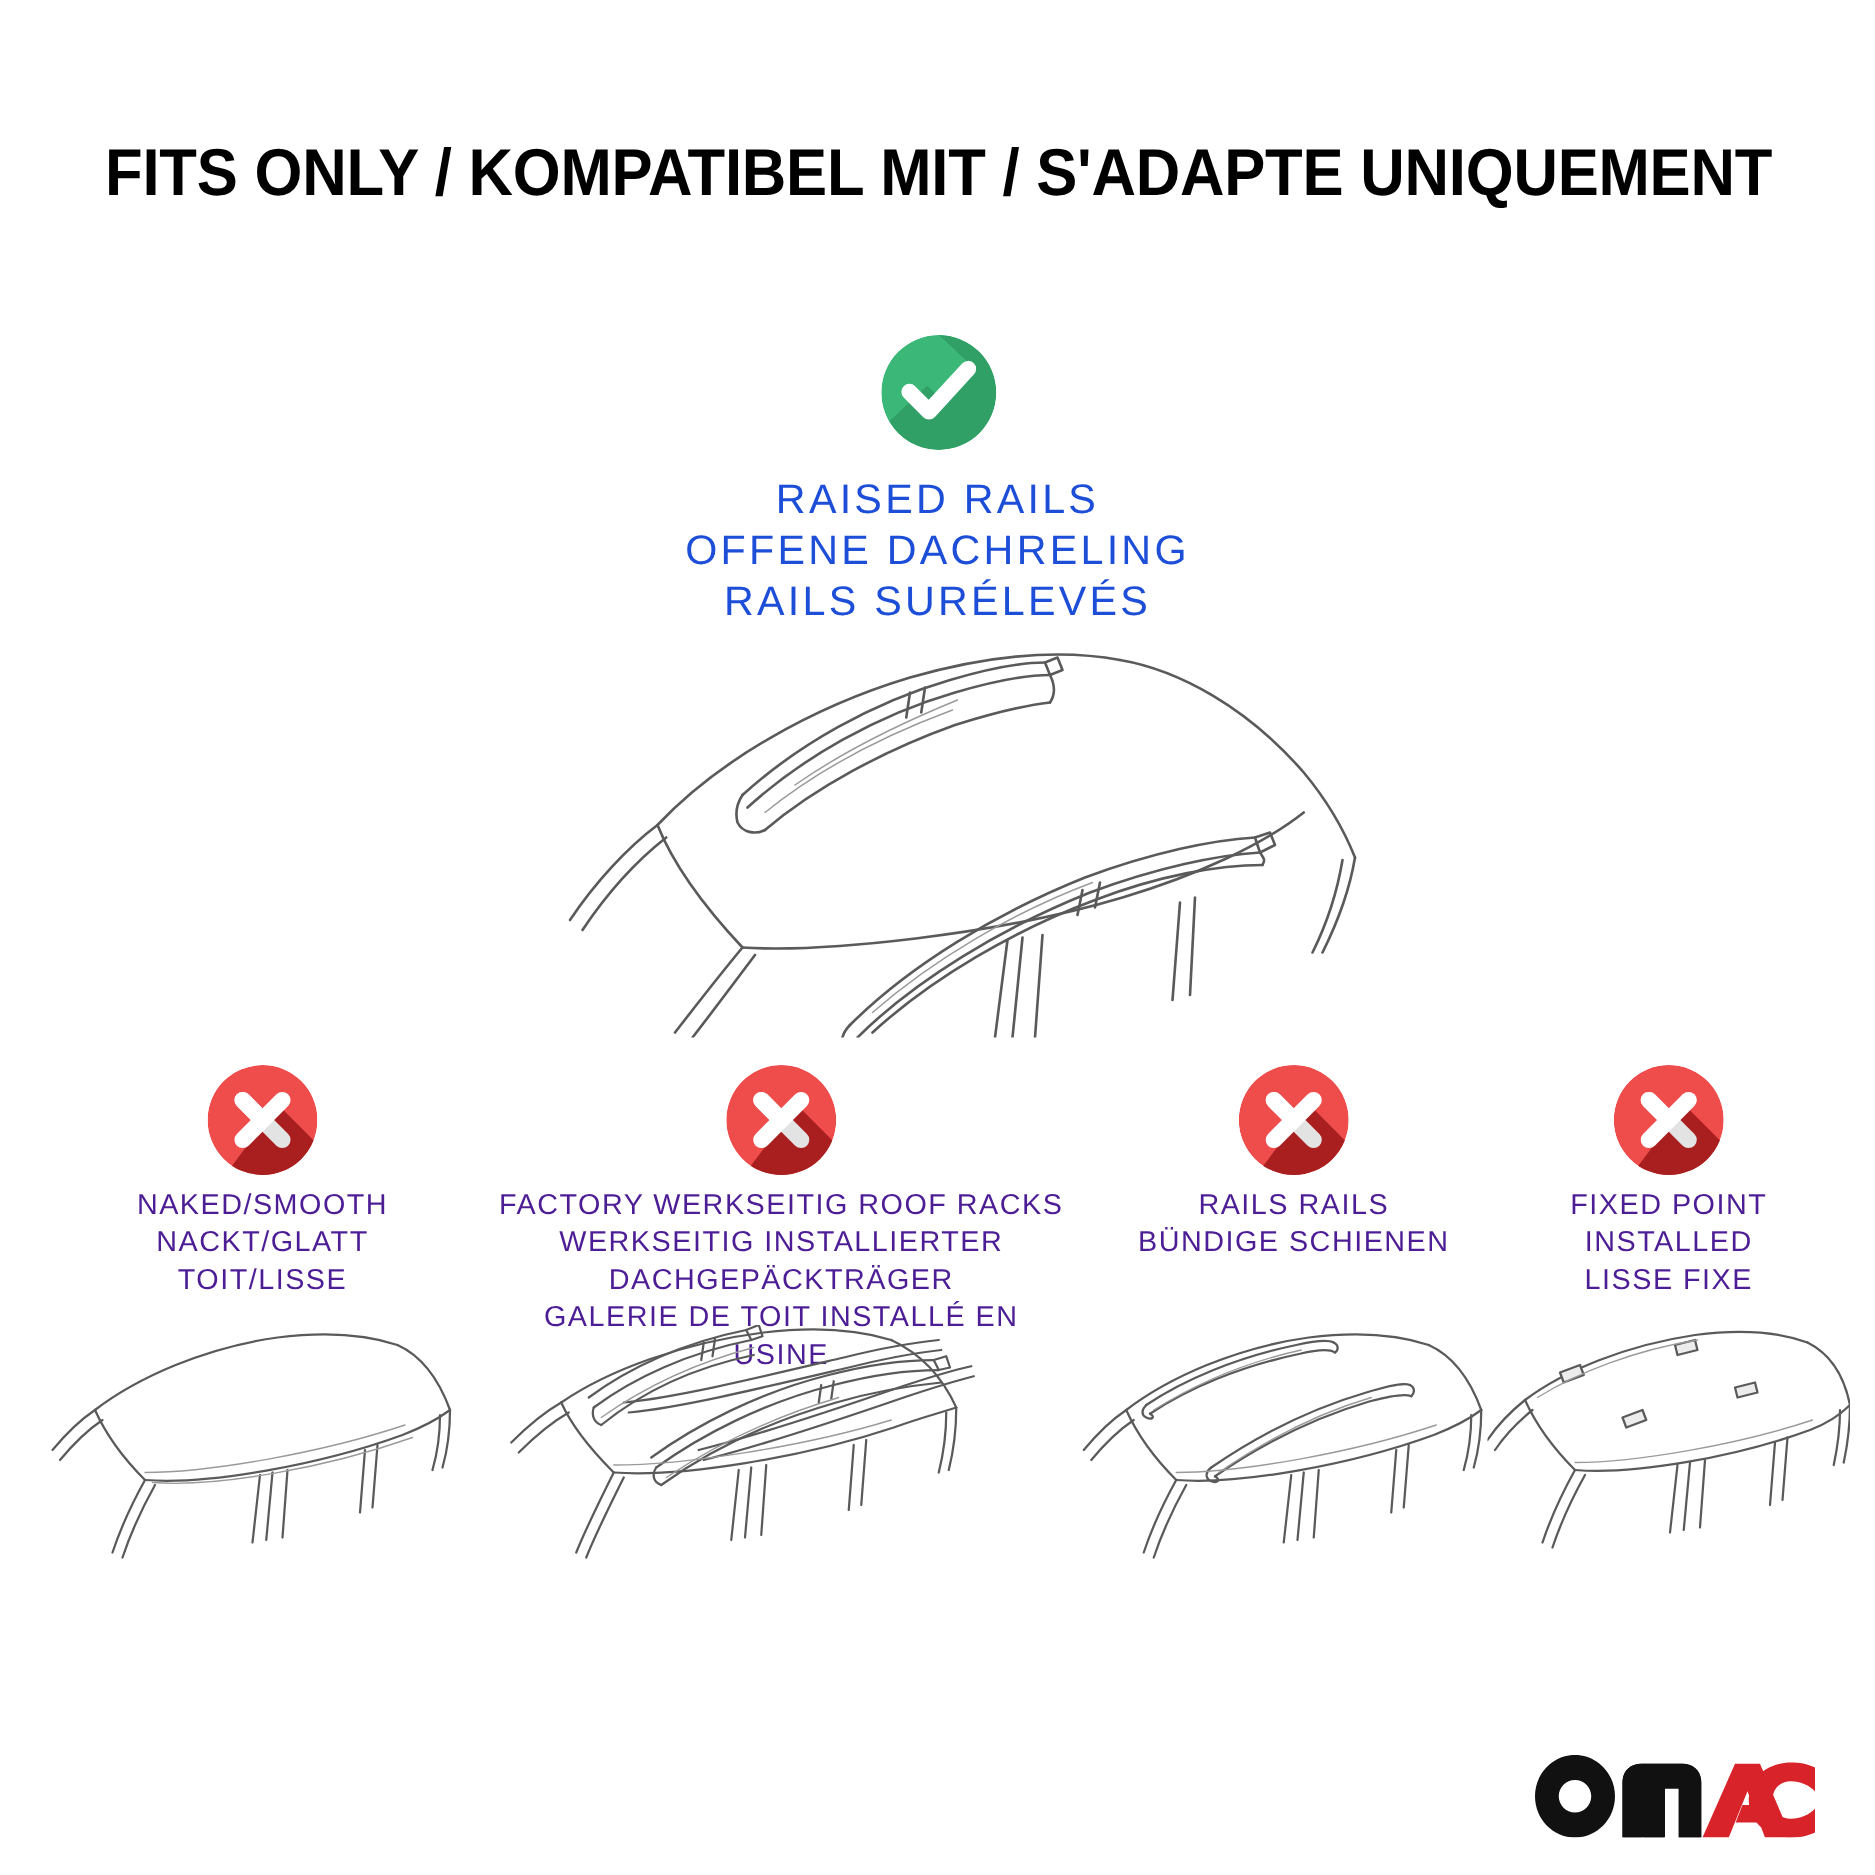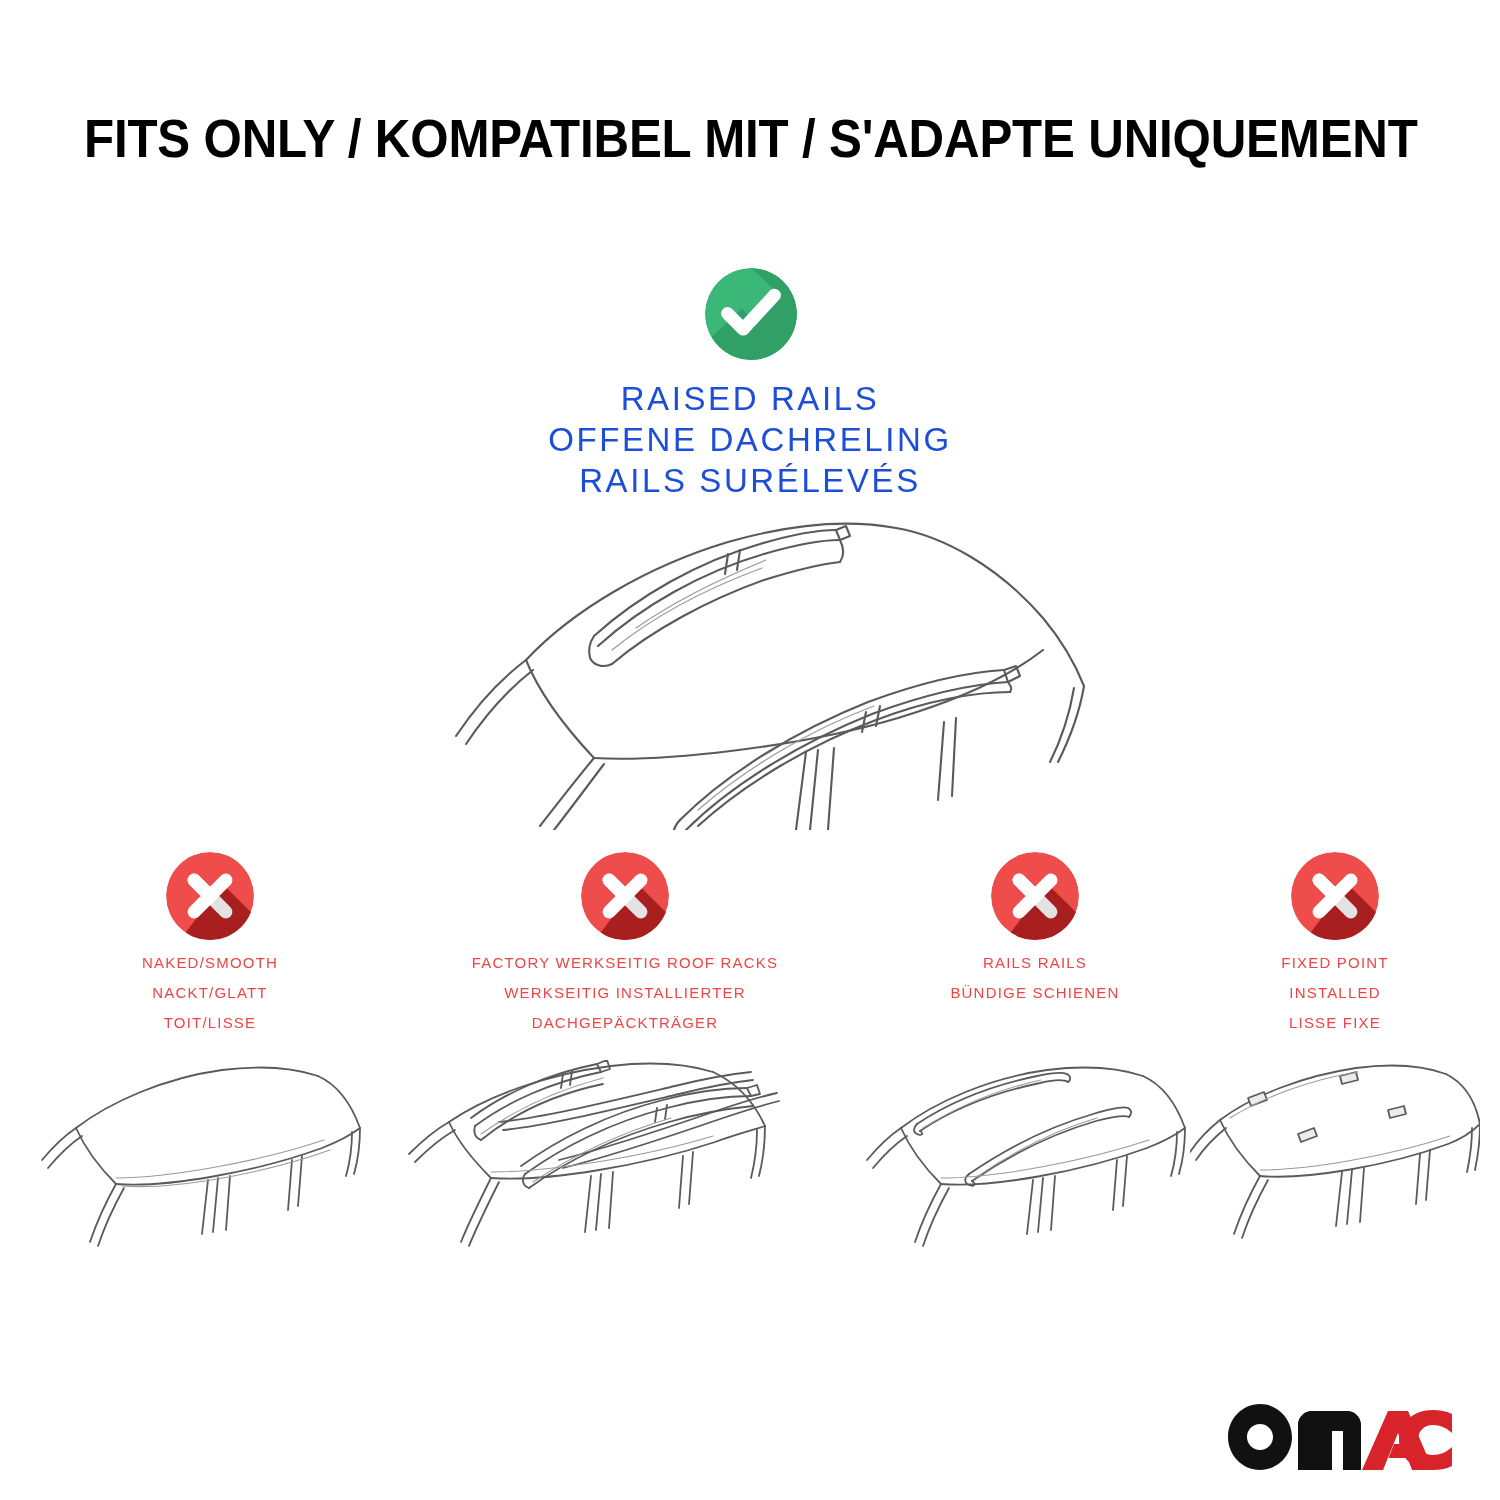--- a/index.html
+++ b/index.html
@@ -85,24 +85,24 @@
     left: 50%;
     margin-left: -44px;
     top: 0;
   }
   .reject-label {
     position: absolute;
     top: 96px;
     left: 0;
     width: 100%;
     text-align: center;
-    font-size: 15px;
+    font-size: 23px;
     line-height: 30px;
     letter-spacing: 1.2px;
-    color: #ef4444;
+    color: #4c1d95;
   }
   .reject-illustration {
     position: absolute;
     left: 0;
     width: 100%;
   }
 
   #reject-0 { left: 40px;   width: 340px; }
   #reject-1 { left: 395px;  width: 460px; }
   #reject-2 { left: 865px;  width: 340px; }
@@ -243,20 +243,21 @@
       <path d="M64 36 L100 72 A50 50 0 0 1 22 92 Z" fill="#A91F1F"></path>
       <path d="M32 32 L68 68" stroke="#E3E3E3" stroke-width="15" stroke-linecap="round"></path>
       <path d="M68 32 L32 68" stroke="#FFFFFF" stroke-width="15" stroke-linecap="round"></path>
       <path d="M32 32 L50 50" stroke="#FFFFFF" stroke-width="15" stroke-linecap="round"></path>
     </svg>
   </div>
   <div class="reject-label">
     <div>FACTORY WERKSEITIG ROOF RACKS</div>
     <div>WERKSEITIG INSTALLIERTER</div>
     <div>DACHGEPÄCKTRÄGER</div>
+    <div>GALERIE DE TOIT INSTALLÉ EN USINE</div>
   </div>
   <div class="reject-illustration">
     <svg viewBox="0 0 460 240" xmlns="http://www.w3.org/2000/svg" aria-hidden="true">
       <g fill="none" stroke="#5a5a5a" stroke-width="1.8" stroke-linecap="round" stroke-linejoin="round">
 
         <path d="M54 62 C92 36 152 14 216 6 C258 1 292 4 318 12"></path>
         <path d="M318 12 C344 24 360 44 370 66"></path>
         <path d="M54 62 C62 80 78 100 96 118"></path>
         <path d="M96 118 C150 122 248 106 320 82 C342 74 358 70 370 66"></path>
         <path d="M54 62 C40 70 26 82 14 94"></path>

